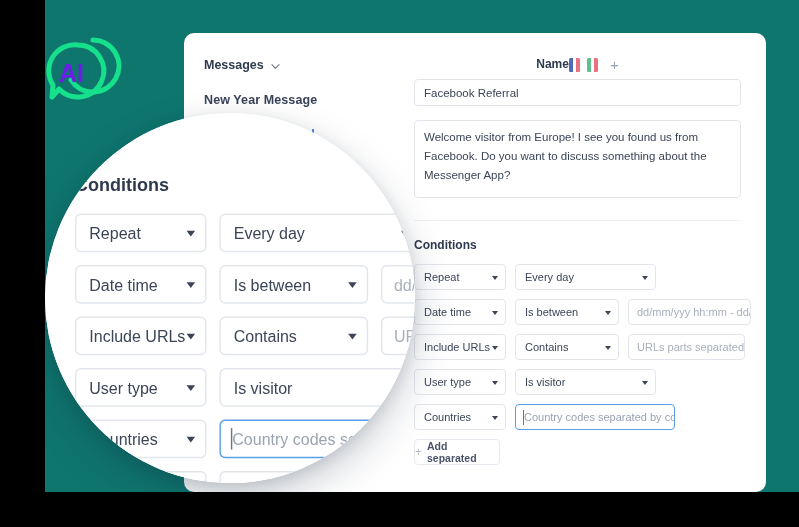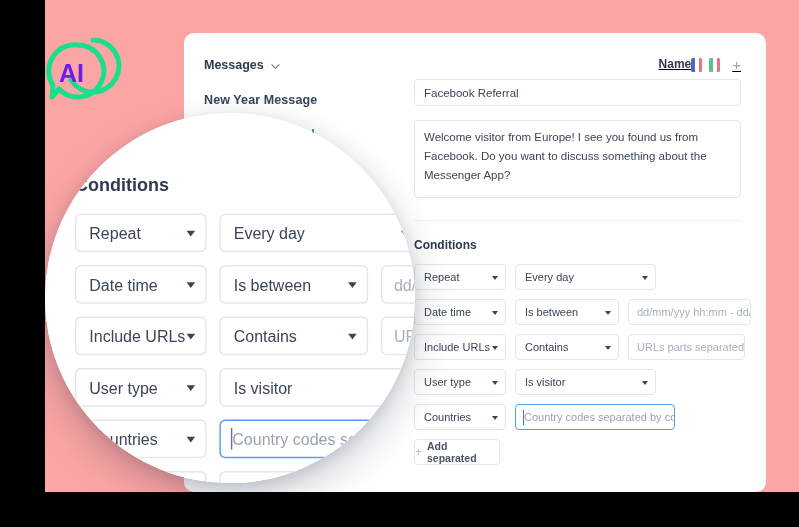--- a/index.html
+++ b/index.html
@@ -9,21 +9,21 @@
     height: 527px;
     overflow: hidden;
     background: #000000;
     font-family: "Liberation Sans", sans-serif;
   }
 
   #stage {
     position: relative;
     width: 799px;
     height: 527px;
-    background: #fca5a5;
+    background: #0f766e;
     overflow: hidden;
   }
 
   
   #logo {
     position: absolute;
     left: 38px;
     top: 32px;
     width: 96px;
     height: 76px;
@@ -86,22 +86,21 @@
 
   .field-label {
     font-size: 12px;
     font-weight: 700;
     color: #2f3a4f;
     margin-bottom: 8px;
   }
   .label-row {
     display: flex;
     align-items: flex-start;
-    justify-content: flex-end;
-    text-decoration: underline;
+    justify-content: center;
   }
 
   .flags { display: flex; align-items: center; gap: 7px; }
   .flag {
     width: 11px; height: 14px;
     display: flex;
     border-radius: 1.5px;
     overflow: hidden;
   }
   .flag span { flex: 1 1 0; }

